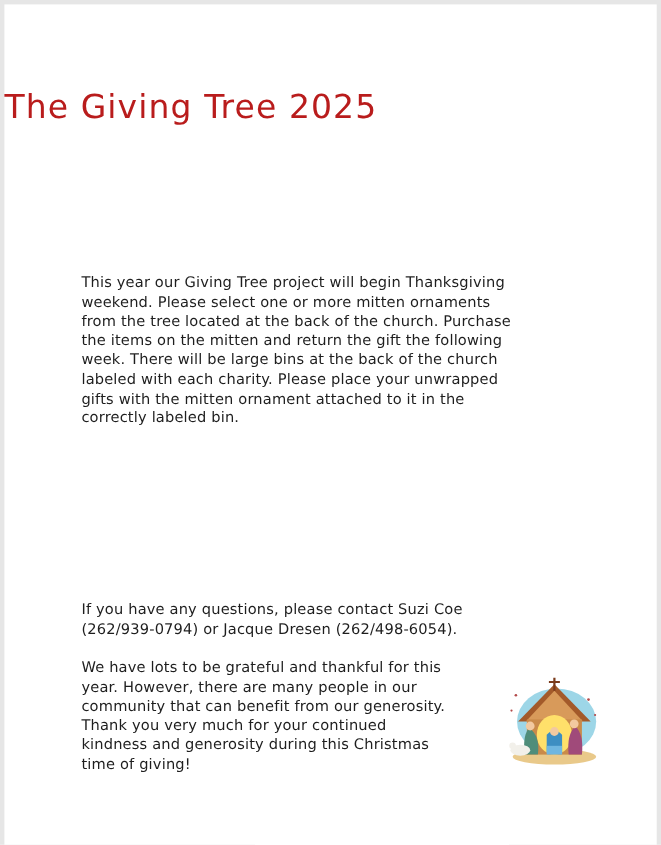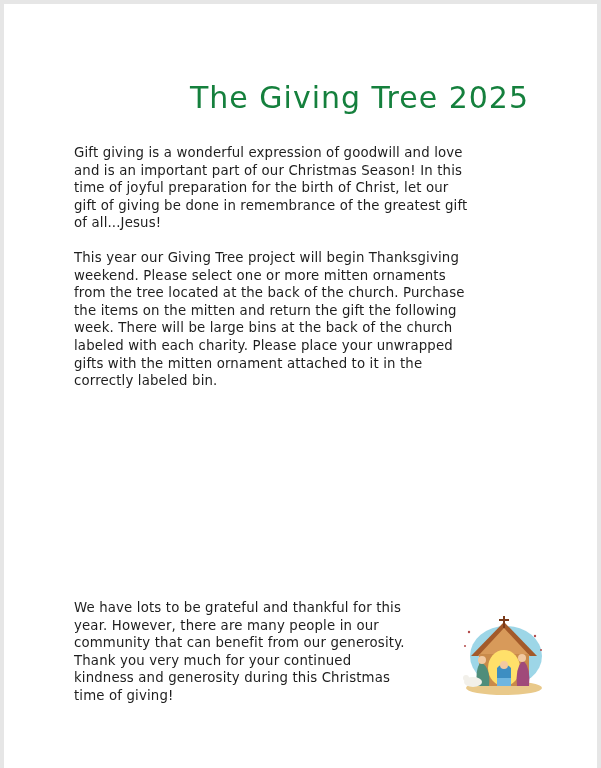--- a/index.html
+++ b/index.html
@@ -9,22 +9,22 @@
     position: relative; overflow: hidden;
     font-family: "DejaVu Sans", sans-serif;
   }
   .page {
     position: absolute; left: 4px; top: 4px;
     width: 593px; height: 770px;
     background: #ffffff;
   }
   .title {
     position: absolute; left: 0; top: 76px; width: 525px;
-    text-align: right;
-    font-size: 30px; color: #15803d;
+    text-align: left;
+    font-size: 30px; color: #b91c1c;
     letter-spacing: 1px;
     margin: 0; font-weight: normal;
   }
   .para {
     position: absolute; left: 70px; width: 440px;
     font-size: 13.3px; line-height: 17.6px; color: #1e1e1e;
     margin: 0; white-space: pre-line;
     letter-spacing: 0.15px;
   }
   .para b { color: #111; }
@@ -38,35 +38,32 @@
     position: absolute; left: 455px; top: 612px;
     width: 90px; height: 82px;
   }
 </style>
 </head>
 <body>
 
 <div class="page">
   <h1 class="title">The Giving Tree 2025</h1>
 
-  <p class="para" id="p1">Gift giving is a wonderful expression of goodwill and love
-and is an important part of our Christmas Season!  In this
-time of joyful preparation for the birth of Christ, let our
-gift of giving be done in remembrance of the greatest gift
-of all...Jesus!</p>
   <p class="para" id="p2">This year our Giving Tree project will begin Thanksgiving
 weekend.  Please select one or more mitten ornaments
 from the tree located at the back of the church.  Purchase
 the items on the mitten and return the gift the following
 week.  There will be large bins at the back of the church
 labeled with each charity.  Please place your unwrapped
 gifts with the mitten ornament attached to it in the
 correctly labeled bin.</p>
 
 
+  <p class="para" id="p5">If you have any questions, please contact Suzi Coe
+(262/939-0794) or Jacque Dresen (262/498-6054).</p>
   <p class="para" id="p6">We have lots to be grateful and thankful for this
 year.  However, there are many people in our
 community that can benefit from our generosity.
 Thank you very much for your continued
 kindness and generosity during this Christmas
 time of giving!</p>
 
   <svg class="nativity" viewBox="0 0 90 82">
     <ellipse cx="47" cy="40" rx="36" ry="30" fill="#7cc8df" opacity="0.75"></ellipse>
     <ellipse cx="45" cy="72" rx="38" ry="7" fill="#e9c98a"></ellipse>

